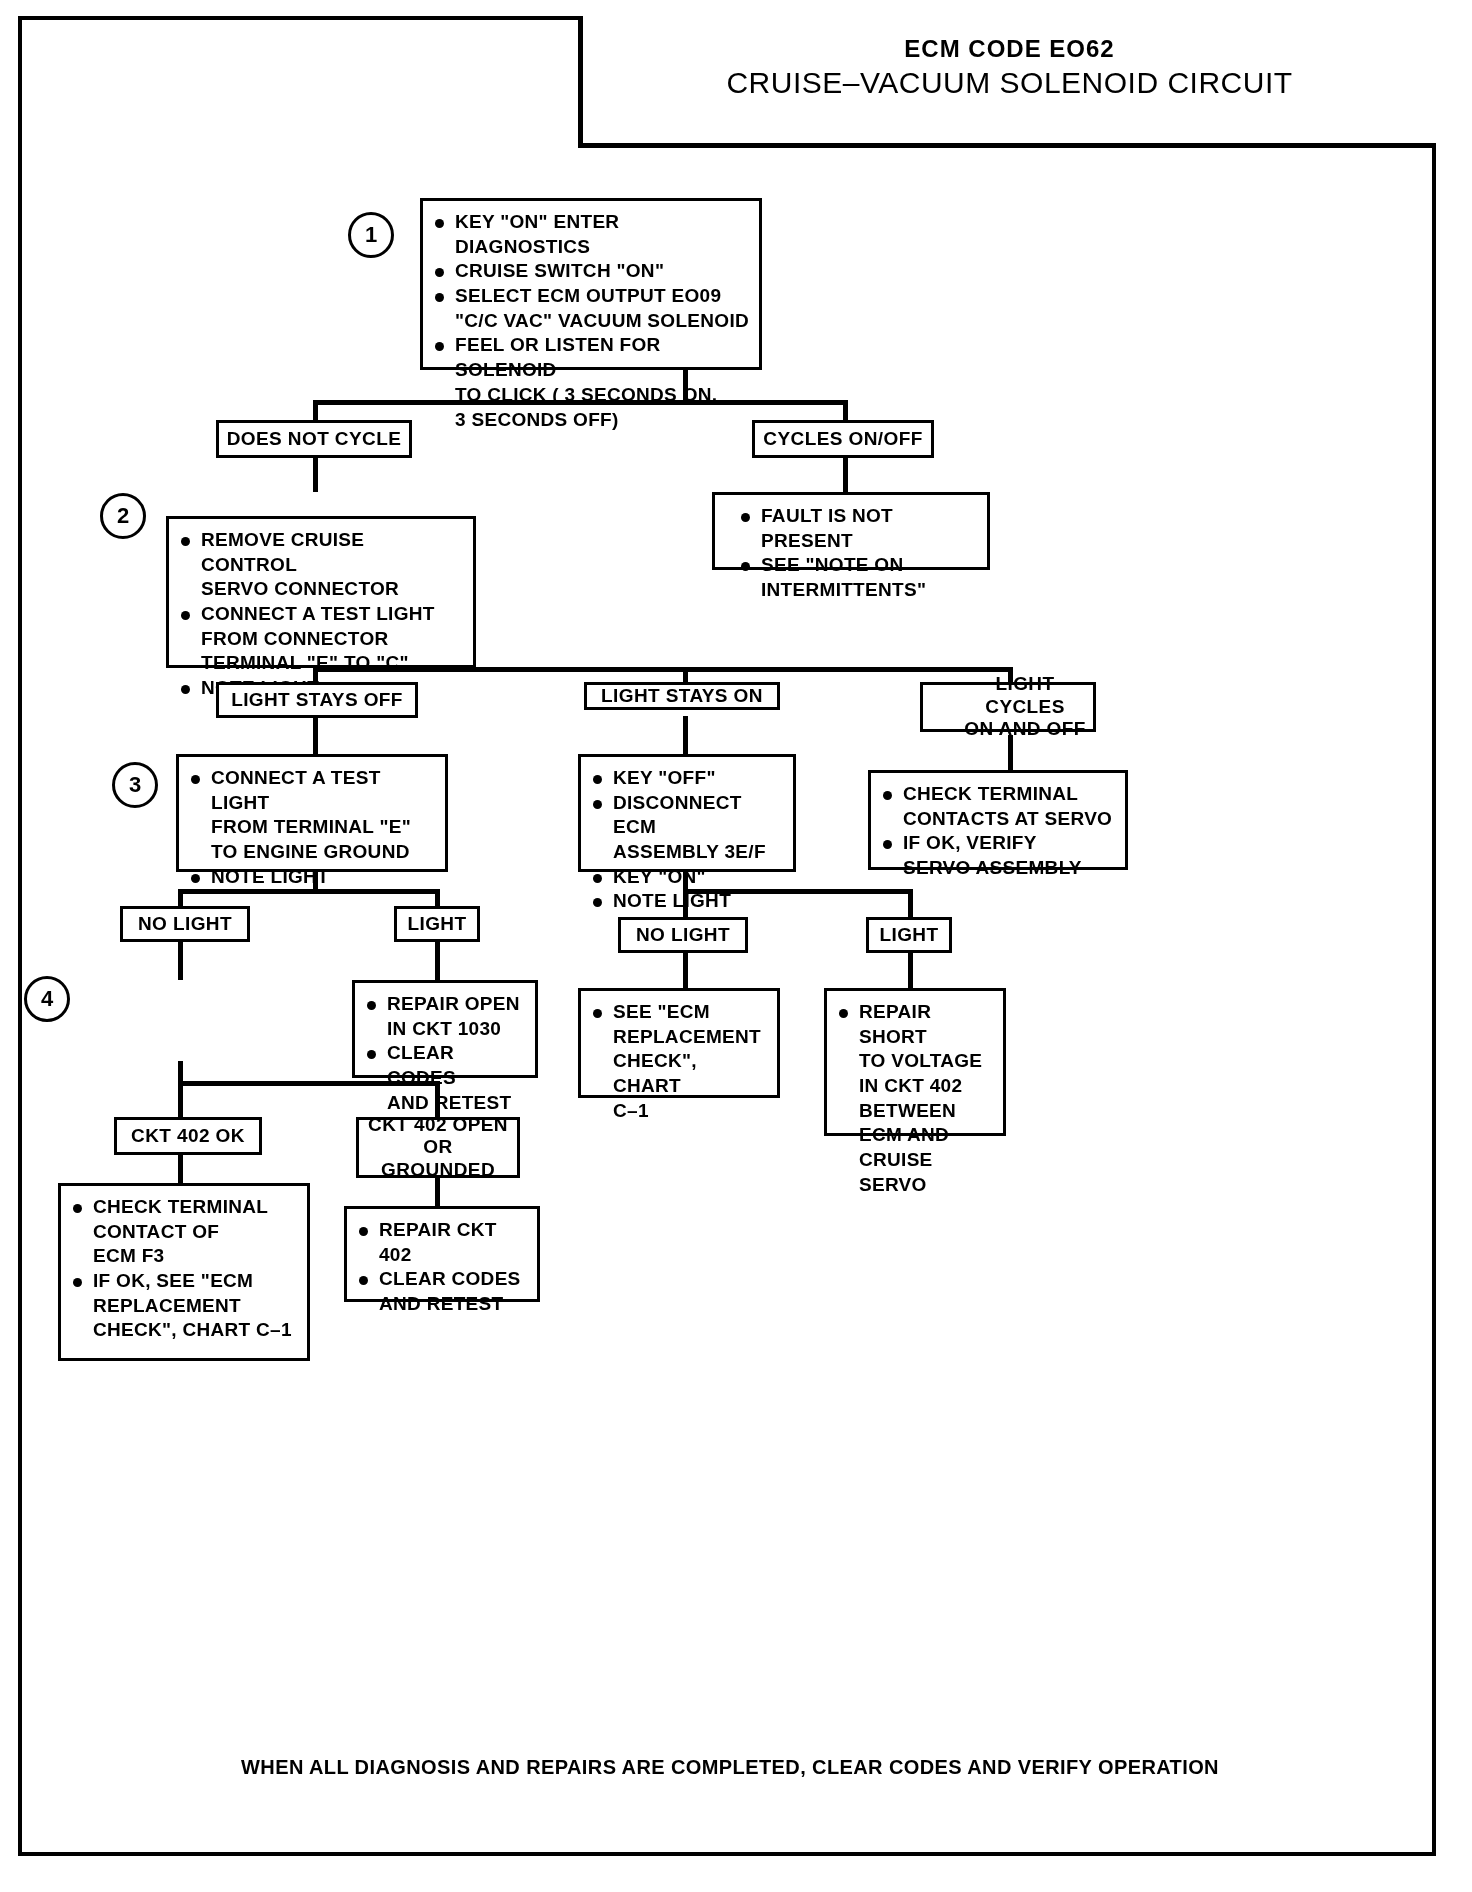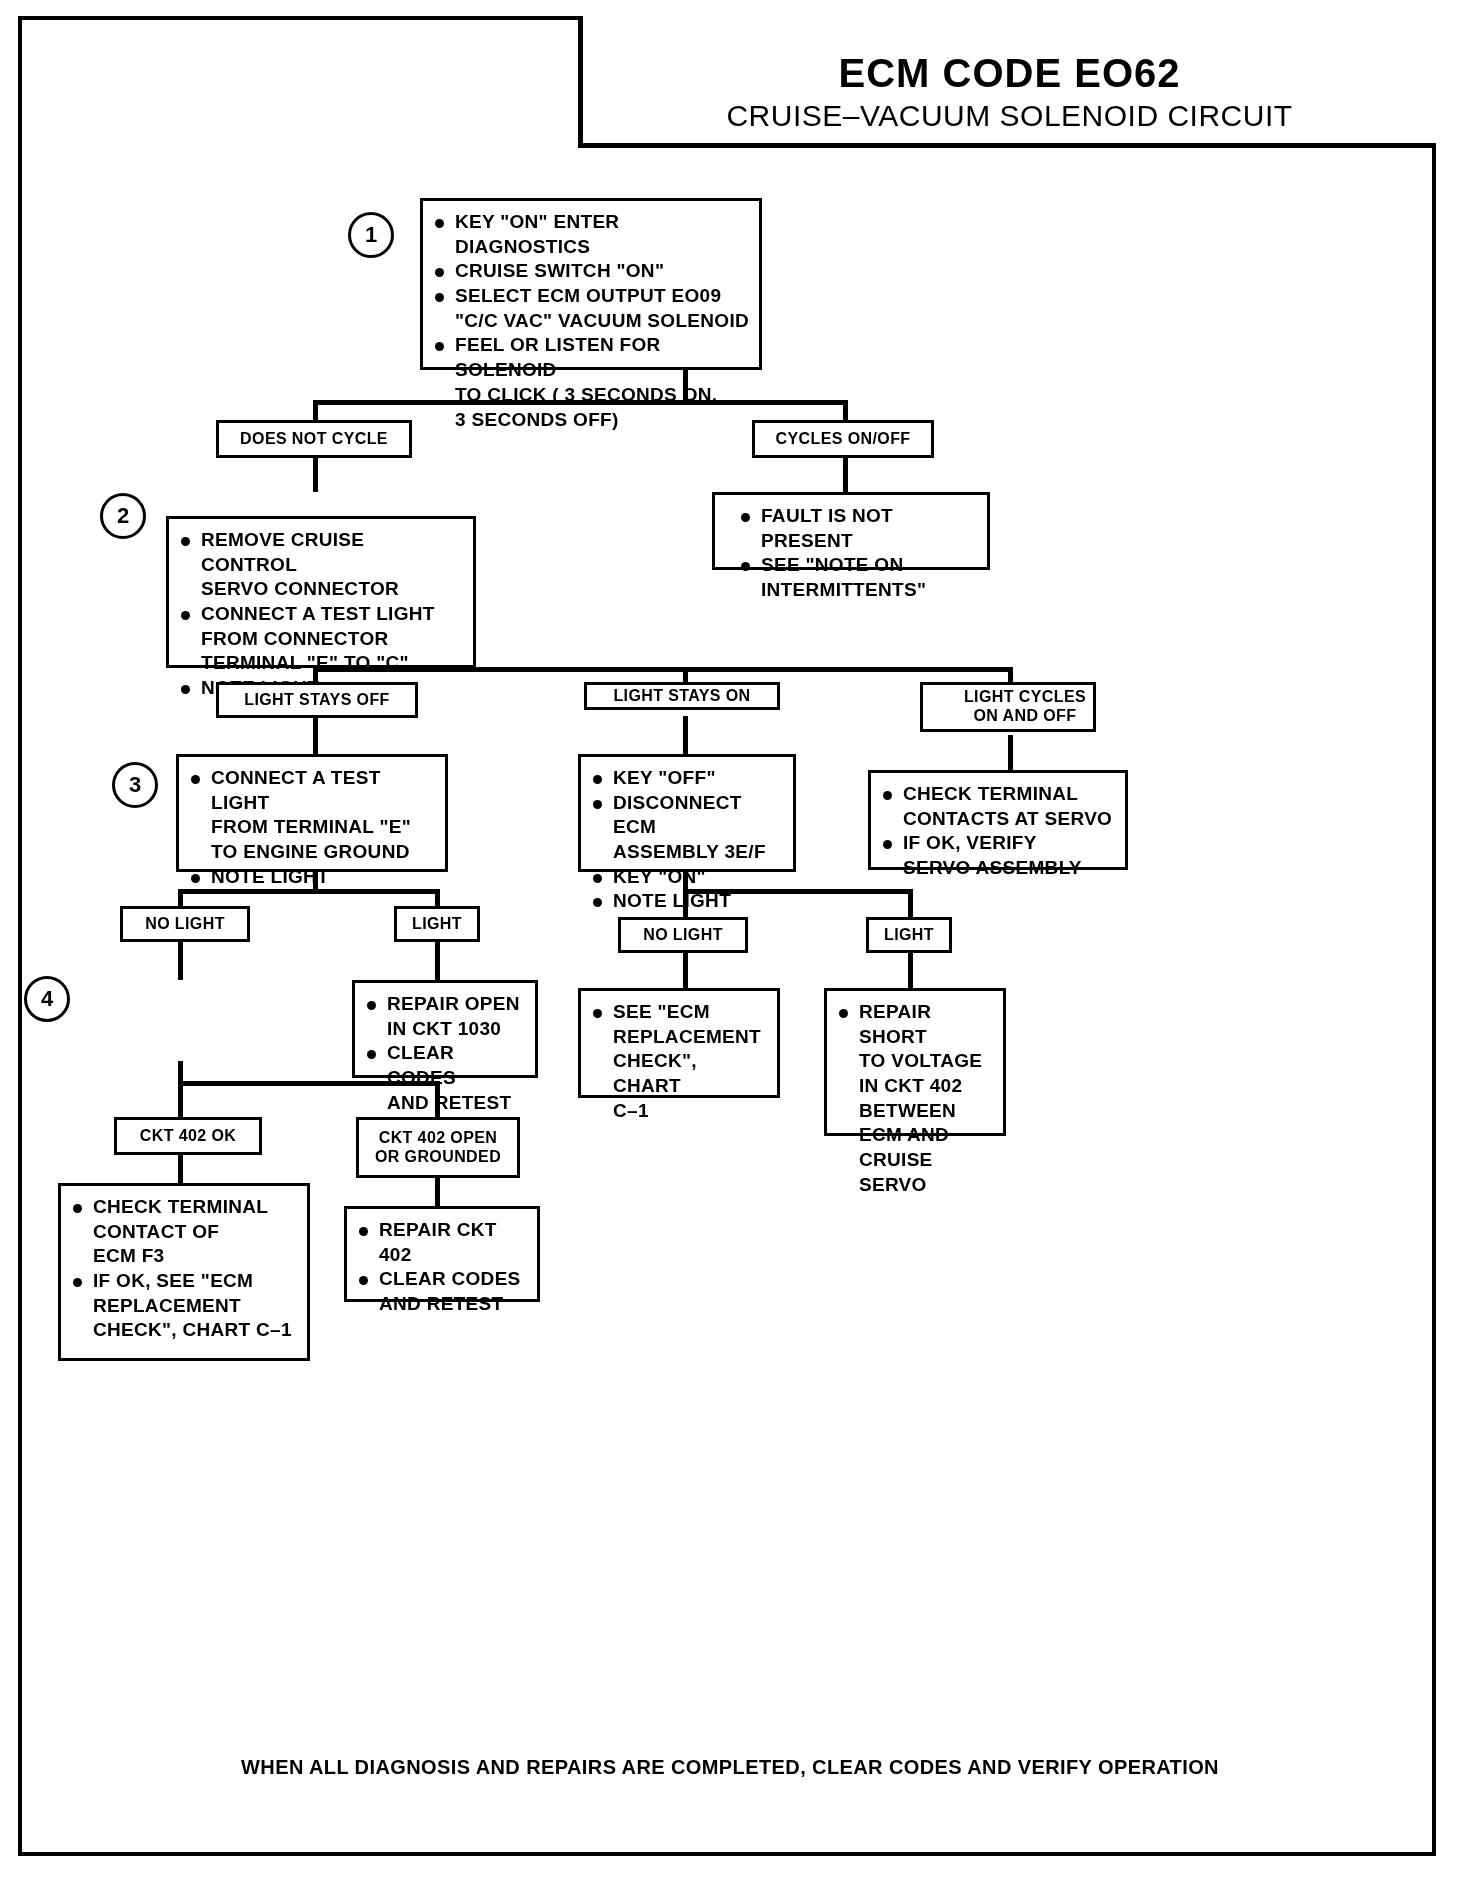--- a/index.html
+++ b/index.html
@@ -37,24 +37,24 @@
     top: 16px;
     width: 858px;
     height: 132px;
     border-left: 5px solid #000;
     border-bottom: 5px solid #000;
     box-sizing: border-box;
     background: #fff;
     text-align: center;
   }
   .title-main {
-    font-size: 40px;
+    font-size: 24px;
     font-weight: bold;
     letter-spacing: 1px;
-    margin-top: 36px;
+    margin-top: 20px;
     line-height: 1.05;
     color: #000;
   }
   .title-sub {
     font-size: 30px;
     font-weight: normal;
     letter-spacing: 0.5px;
     margin-top: 6px;
     line-height: 1.05;
     color: #000;
@@ -69,21 +69,21 @@
     color: #000;
     z-index: 3;
   }
 
   
   .label-box {
     display: flex;
     align-items: center;
     justify-content: center;
     text-align: center;
-    font-size: 16px;
+    font-size: 19px;
     font-weight: bold;
     letter-spacing: 0.4px;
     line-height: 1.18;
     padding: 2px 6px;
   }
 
   
   .action-box {
     padding: 9px 8px 8px 10px;
   }

